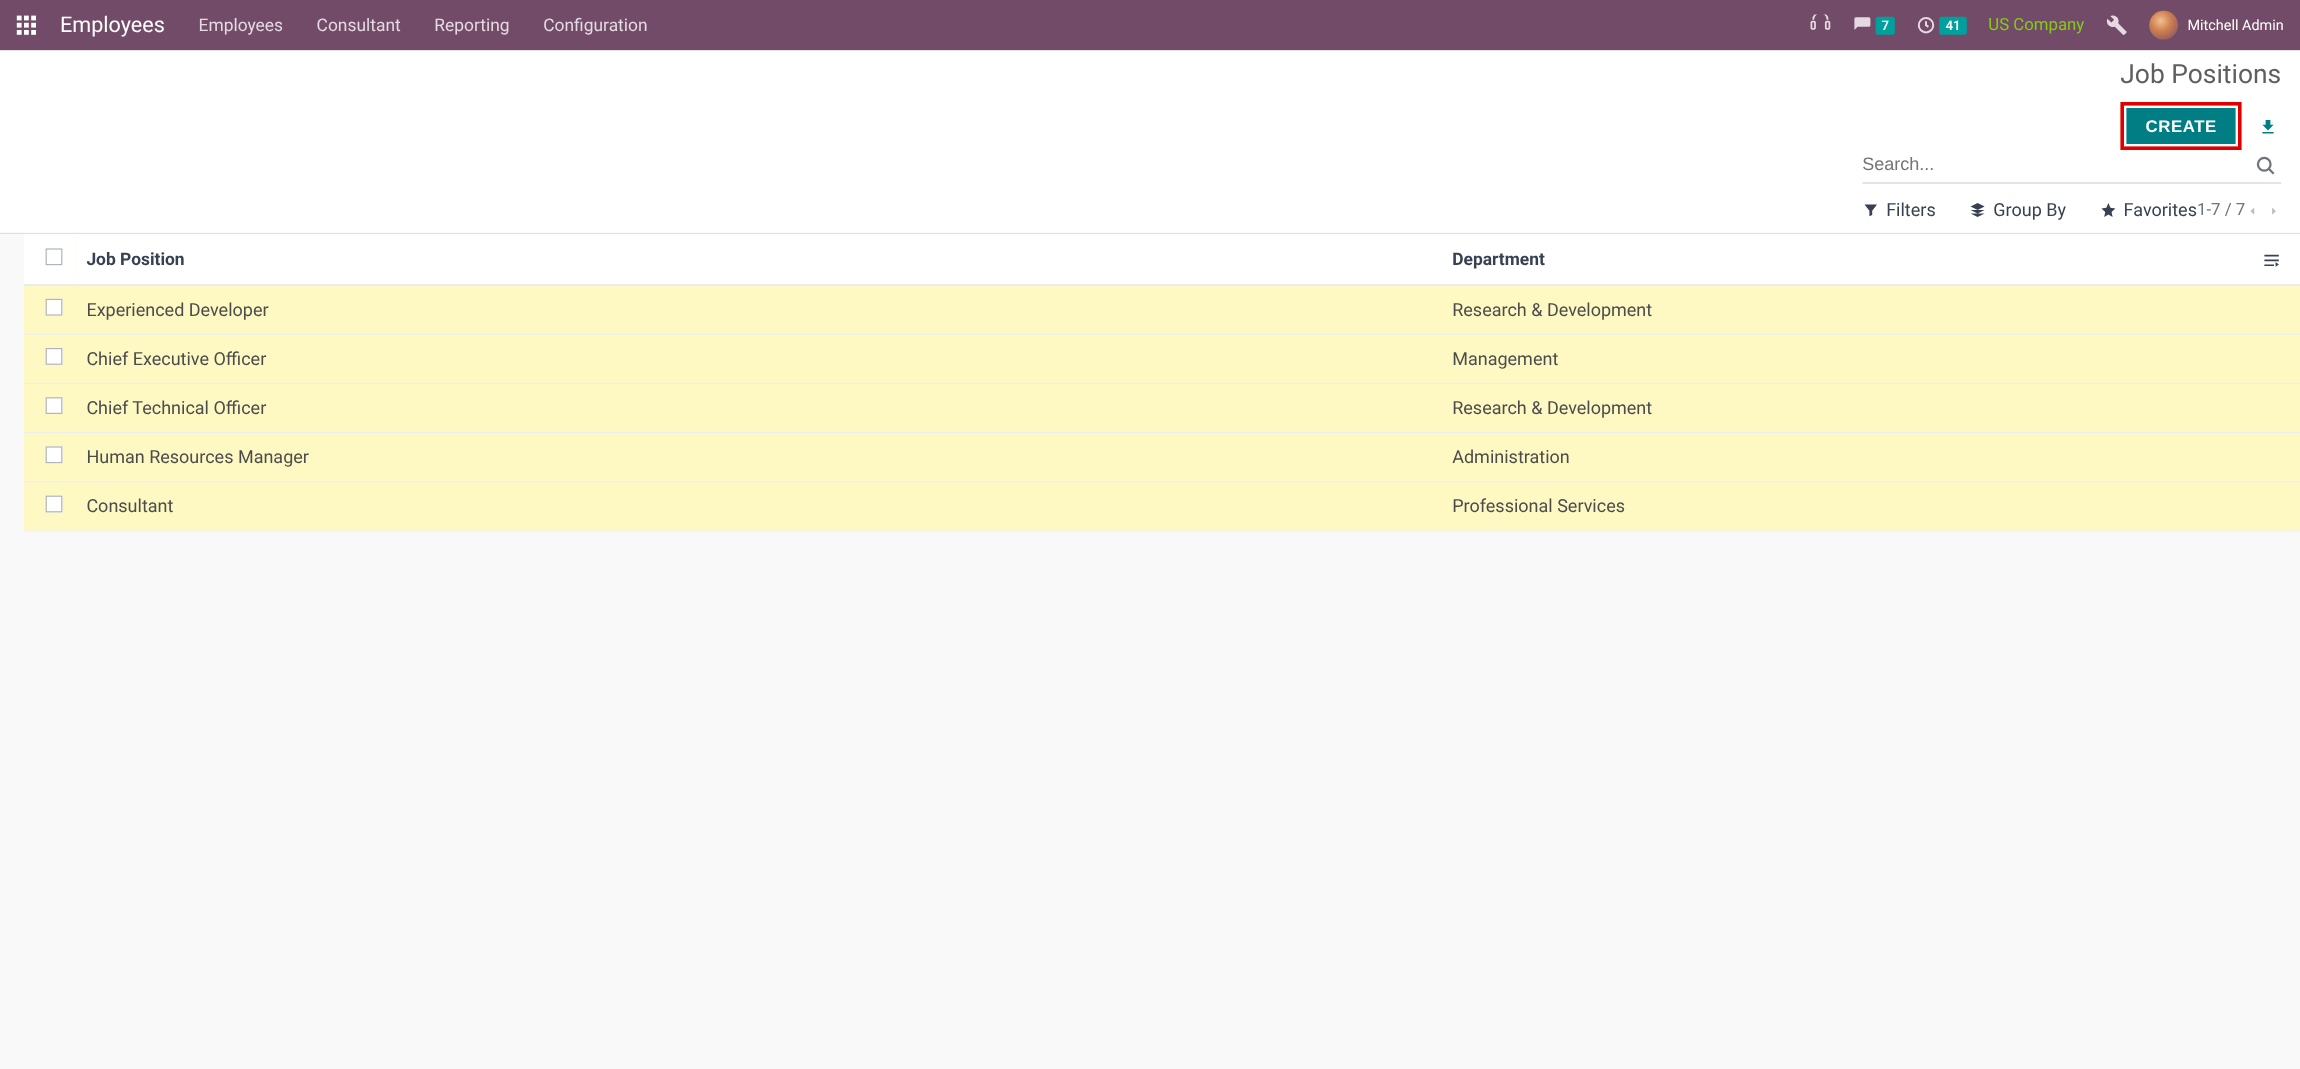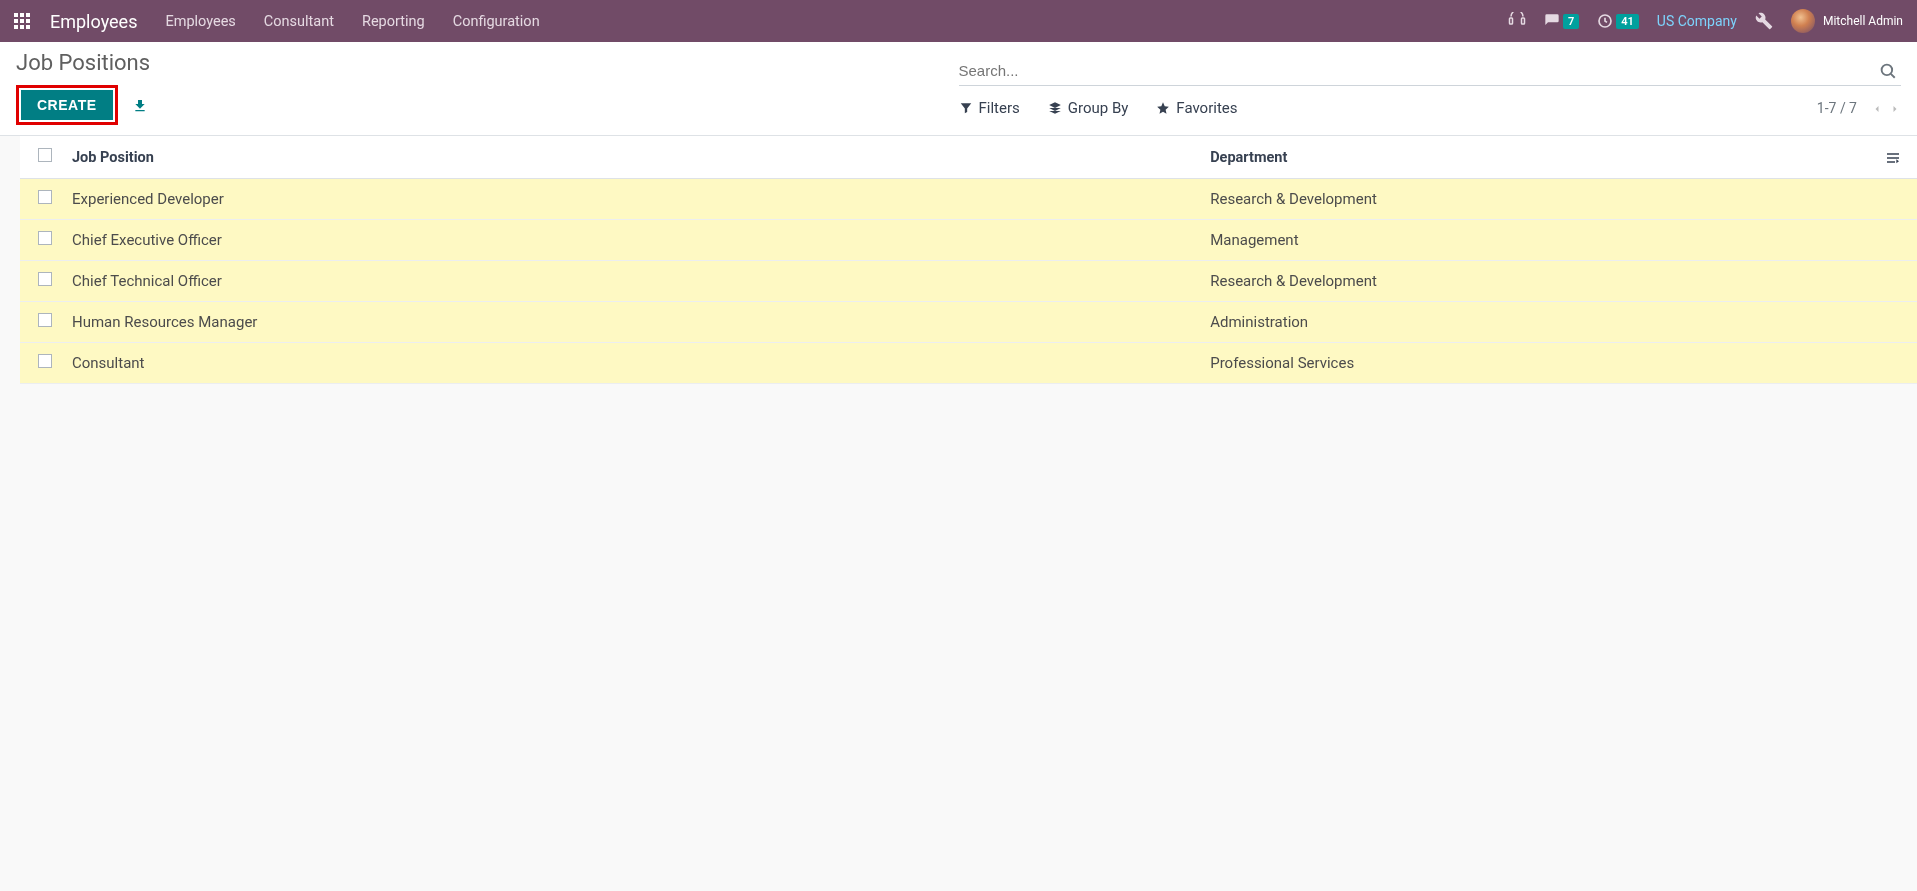--- a/index.html
+++ b/index.html
@@ -9,43 +9,43 @@
 .navbar { background: #714B67; height: 42px; display: flex; align-items: center; padding: 0 14px; color: #fff; gap: 30px; }
 .nav-left { display: flex; align-items: center; gap: 18px; }
 .apps-icon { display: grid; grid-template-columns: repeat(3,4px); grid-template-rows: repeat(3,4px); gap: 2px; cursor: pointer; }
 .apps-icon div { background: #fff; width: 4px; height: 4px; }
 .app-title { font-size: 18px; font-weight: 400; color: #fff; margin-left: 2px; margin-right: 10px; }
 .nav-menu { display: flex; gap: 28px; }
 .nav-item { color: #e5d9e2; font-size: 14.5px; cursor: pointer; }
 .nav-right { margin-left: auto; display: flex; align-items: center; gap: 18px; }
 .nav-icon { color: #e5d9e2; cursor: pointer; display: flex; align-items: center; }
 .badge { background: #00A09D; color: #fff; font-size: 11px; font-weight: 600; padding: 1px 5px; border-radius: 2px; margin-left: 3px; }
-.company-name { color: #7dd3fc; font-size: 14px; cursor: pointer; }
+.company-name { color: #84cc16; font-size: 14px; cursor: pointer; }
 .user-section { display: flex; align-items: center; gap: 8px; cursor: pointer; }
 .avatar { width: 24px; height: 24px; border-radius: 50%; background: radial-gradient(circle at 40% 35%, #f0c090 0%, #d08050 40%, #714B67 100%); }
 .user-name { color: #fff; font-size: 12px; }
 
 
 .control-panel { background: #fff; border-bottom: 1px solid #dee2e6; padding: 8px 16px 10px 16px; }
-.cp-row { display: flex; align-items: center; }
+.cp-row { display: flex; align-items: flex-end; flex-direction: column; }
 .cp-left { display: flex; flex-direction: column; gap: 10px; flex: 0 0 50%; }
 .breadcrumb { font-size: 22px; color: #5f5f5f; font-weight: 400; }
 .cp-buttons { display: flex; align-items: center; gap: 14px; }
 .highlight-box { border: 3px solid #e00000; padding: 2px; display: inline-block; }
 .btn-create { background: #017E84; color: #fff; border: none; padding: 7px 16px; font-size: 14px; font-weight: 600; letter-spacing: 0.5px; cursor: pointer; }
 .btn-import { color: #017E84; cursor: pointer; font-size: 16px; }
 .cp-right { flex: 1; display: flex; flex-direction: column; gap: 12px; }
 .search-row { display: flex; align-items: center; border-bottom: 1px solid #ced4da; padding-bottom: 2px; }
 .search-input { flex: 1; border: none; outline: none; font-size: 15px; color: #a16207; background: transparent; padding: 4px 0; }
 .search-icon-btn { color: #6c757d; cursor: pointer; padding: 0 4px; }
 .toolbar-row { display: flex; align-items: center; justify-content: space-between; }
 .toolbar-left { display: flex; gap: 28px; }
 .toolbar-item { display: flex; align-items: center; gap: 6px; color: #374151; font-size: 15px; cursor: pointer; }
 .toolbar-item svg { width: 14px; height: 14px; }
-.toolbar-right { display: flex; align-items: center; gap: 14px; }
+.toolbar-right { display: flex; align-items: center; }
 .pager-text { color: #6c757d; font-size: 14px; }
 .pager-nav { display: flex; gap: 6px; }
 .pager-btn { color: #bbb; cursor: pointer; font-size: 16px; }
 
 
 .table-wrap { background: #fef9c3; margin-left: 20px; }
 table { width: 100%; border-collapse: collapse; }
 thead th { text-align: left; font-weight: 700; font-size: 14.5px; color: #374151; padding: 12px 10px; border-bottom: 1px solid #dee2e6; background: #fff; }
 thead th.col-check { width: 40px; padding-left: 18px; }
 thead th.col-settings { width: 40px; text-align: right; padding-right: 16px; }

